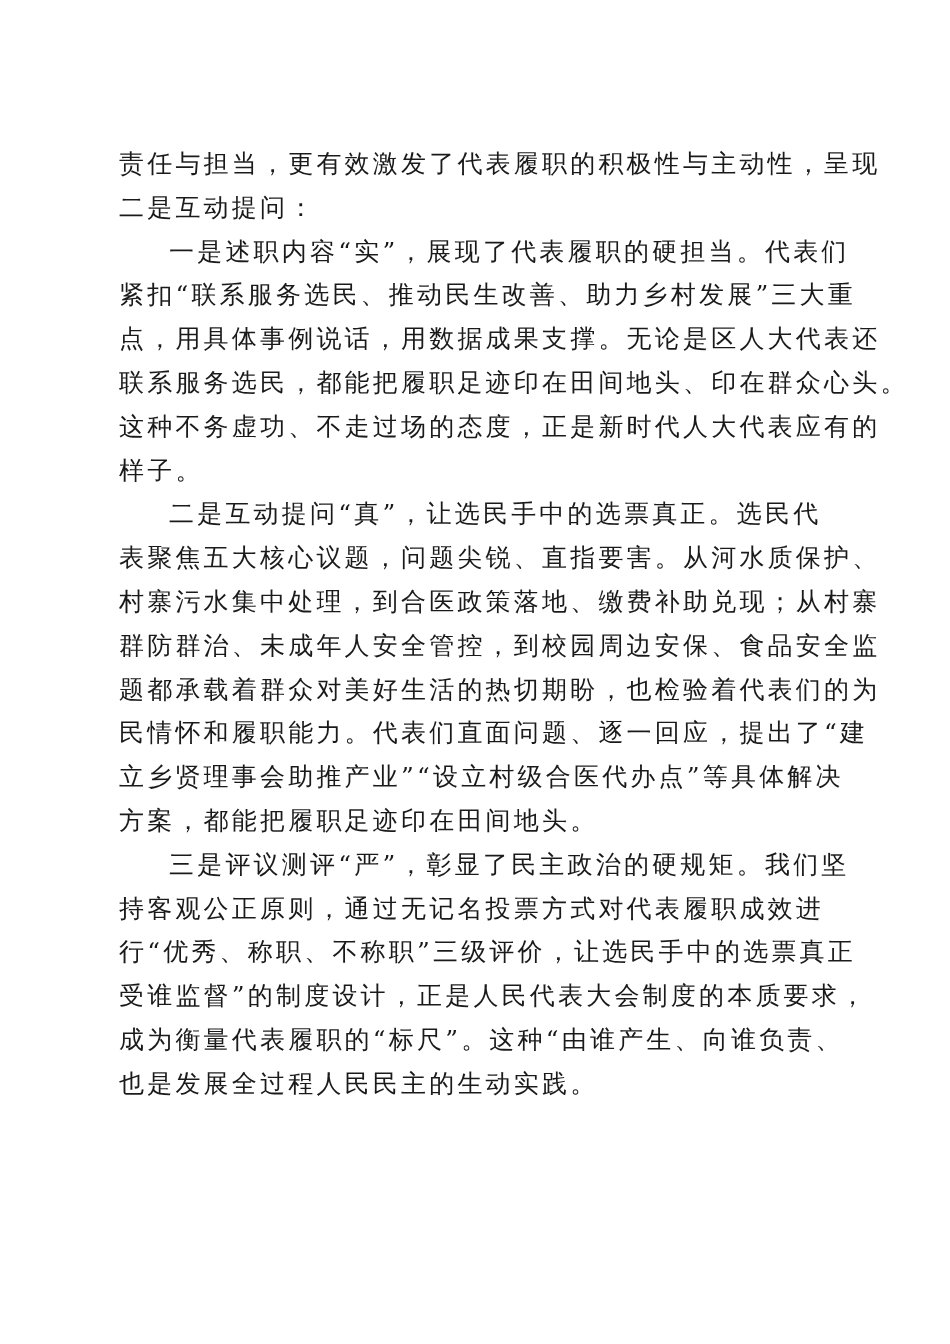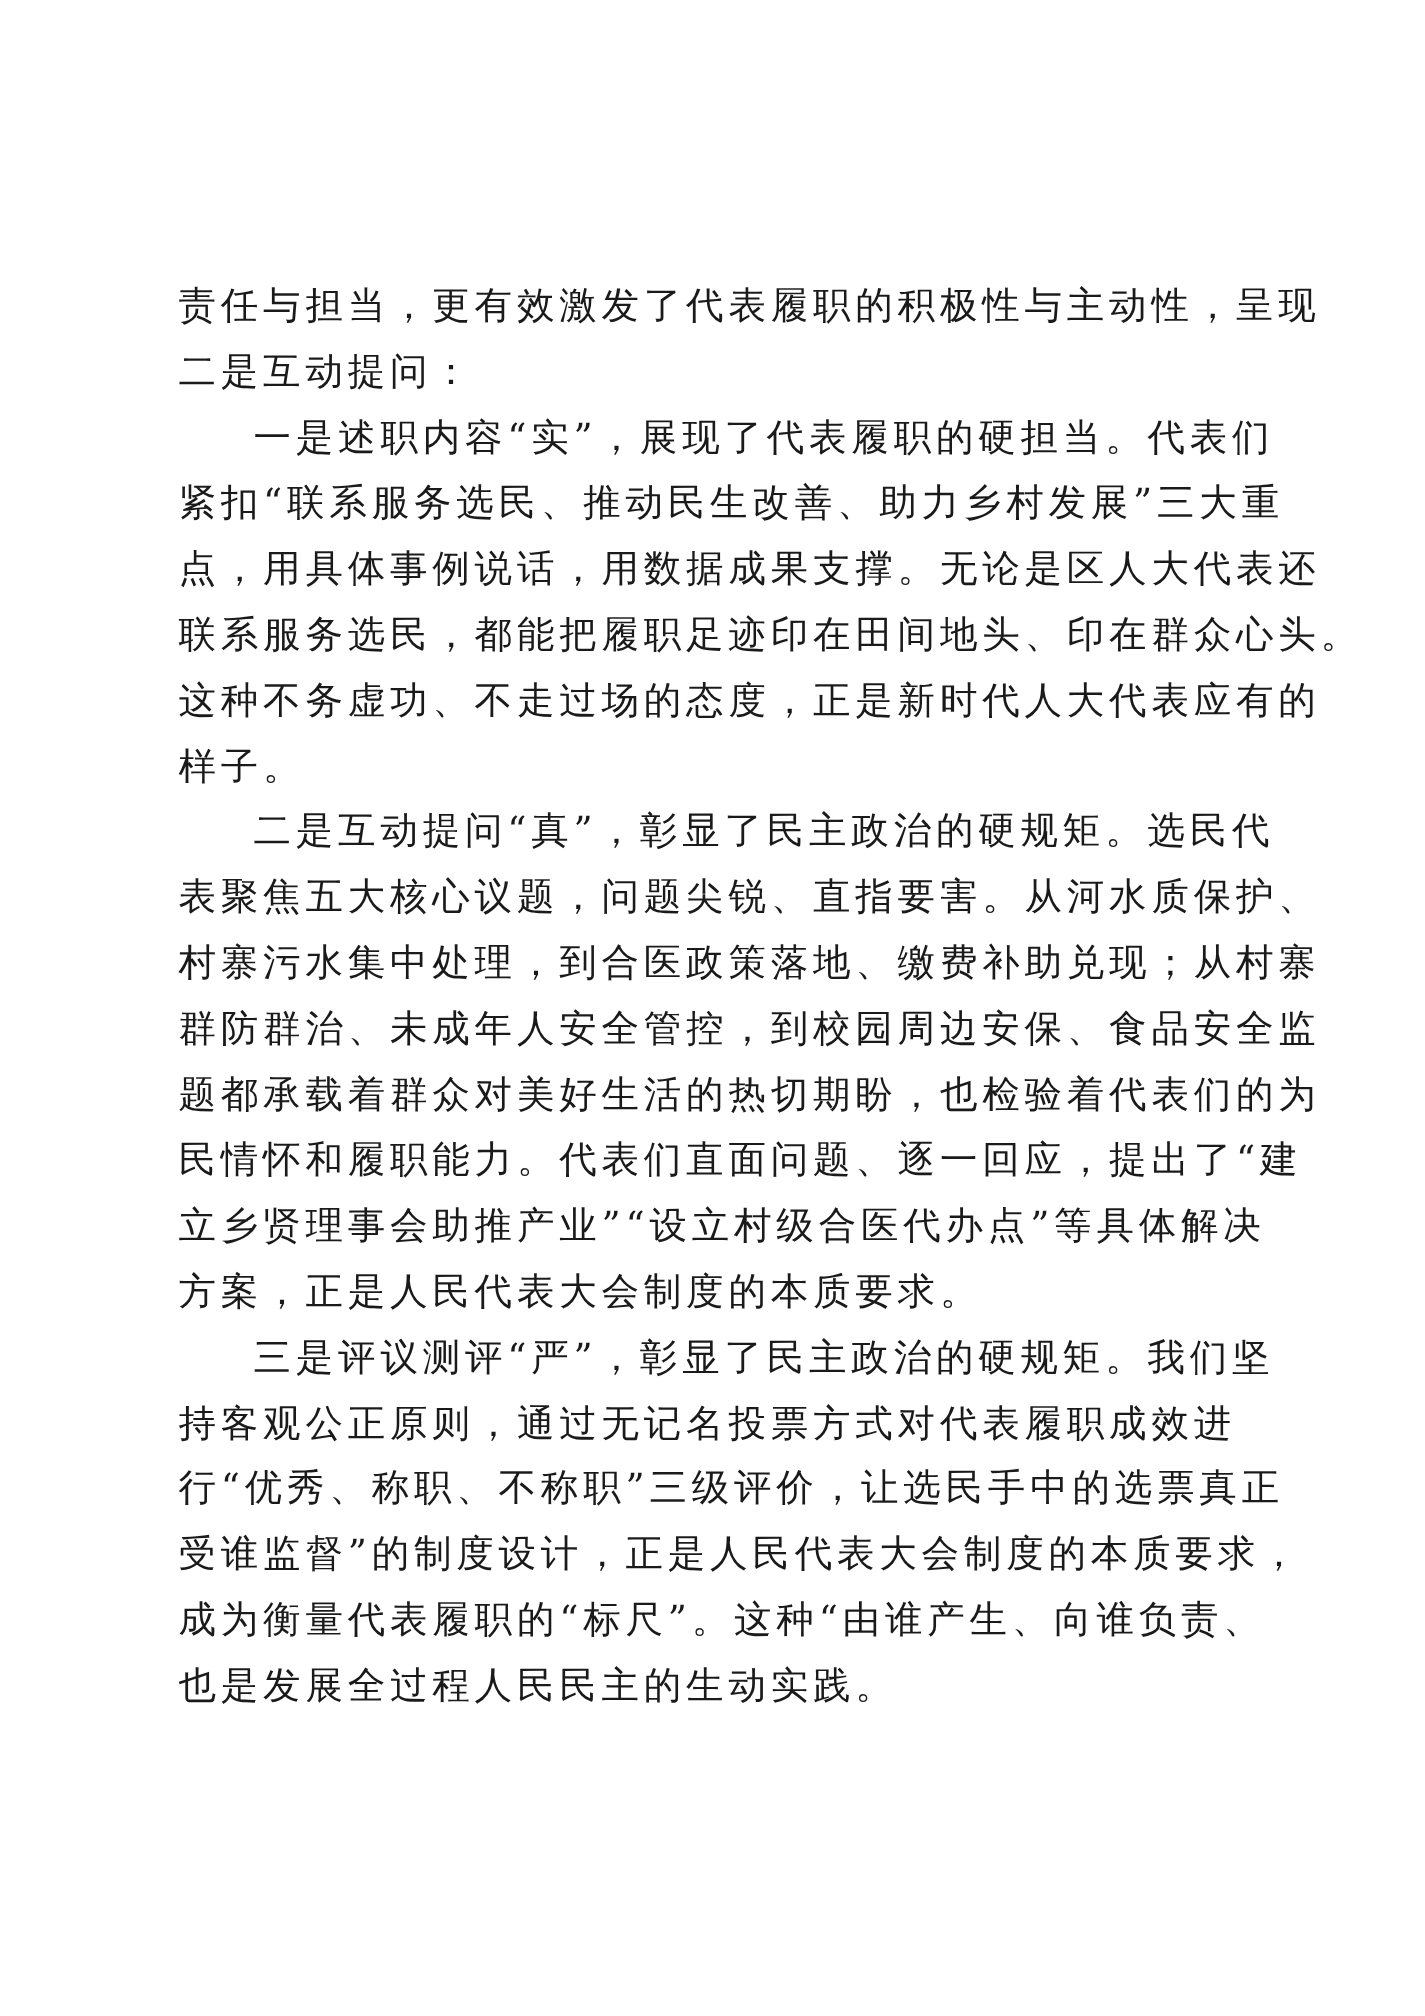--- a/index.html
+++ b/index.html
@@ -23,21 +23,20 @@
     }
     .text-block {
       position: absolute;
       left: 119px;
       top: 142px;
       width: 720px;
       font-family: "DejaVu Serif", "Liberation Serif", serif;
       color: #1a1a1a;
       font-size: 25px;
       letter-spacing: 3.2px;
-      margin-top: 40px;
     }
     .line {
       height: 43.8px;
       line-height: 43.8px;
       white-space: nowrap;
     }
     .indent {
       padding-left: 50px;
     }
     .bold {
@@ -58,28 +57,28 @@
     <div class="paragraph">
       <div class="line indent"><span class="bold">一是述职内容“实”，展现了代表履职的硬担当。</span><span>代表们</span></div>
       <div class="line">紧扣“联系服务选民、推动民生改善、助力乡村发展”三大重</div>
       <div class="line">点，用具体事例说话，用数据成果支撑。无论是区人大代表还</div>
       <div class="line">联系服务选民，都能把履职足迹印在田间地头、印在群众心头。</div>
       <div class="line">这种不务虚功、不走过场的态度，正是新时代人大代表应有的</div>
       <div class="line">样子。</div>
     </div>
 
     <div class="paragraph">
-      <div class="line indent"><span class="bold">二是互动提问“真”，彰显了民主政治的硬规矩。</span><span>选民代</span></div>
+      <div class="line indent"><span class="bold">二是互动提问“真”，让选民手中的选票真正。</span><span>选民代</span></div>
       <div class="line">表聚焦五大核心议题，问题尖锐、直指要害。从河水质保护、</div>
       <div class="line">村寨污水集中处理，到合医政策落地、缴费补助兑现；从村寨</div>
       <div class="line">群防群治、未成年人安全管控，到校园周边安保、食品安全监</div>
       <div class="line">题都承载着群众对美好生活的热切期盼，也检验着代表们的为</div>
       <div class="line">民情怀和履职能力。代表们直面问题、逐一回应，提出了“建</div>
       <div class="line">立乡贤理事会助推产业”“设立村级合医代办点”等具体解决</div>
-      <div class="line">方案，正是人民代表大会制度的本质要求。</div>
+      <div class="line">方案，都能把履职足迹印在田间地头。</div>
     </div>
 
     <div class="paragraph">
       <div class="line indent"><span class="bold">三是评议测评“严”，彰显了民主政治的硬规矩。</span><span>我们坚</span></div>
       <div class="line">持客观公正原则，通过无记名投票方式对代表履职成效进</div>
       <div class="line">行“优秀、称职、不称职”三级评价，让选民手中的选票真正</div>
       <div class="line">受谁监督”的制度设计，正是人民代表大会制度的本质要求，</div>
       <div class="line">成为衡量代表履职的“标尺”。这种“由谁产生、向谁负责、</div>
       <div class="line">也是发展全过程人民民主的生动实践。</div>
     </div>

